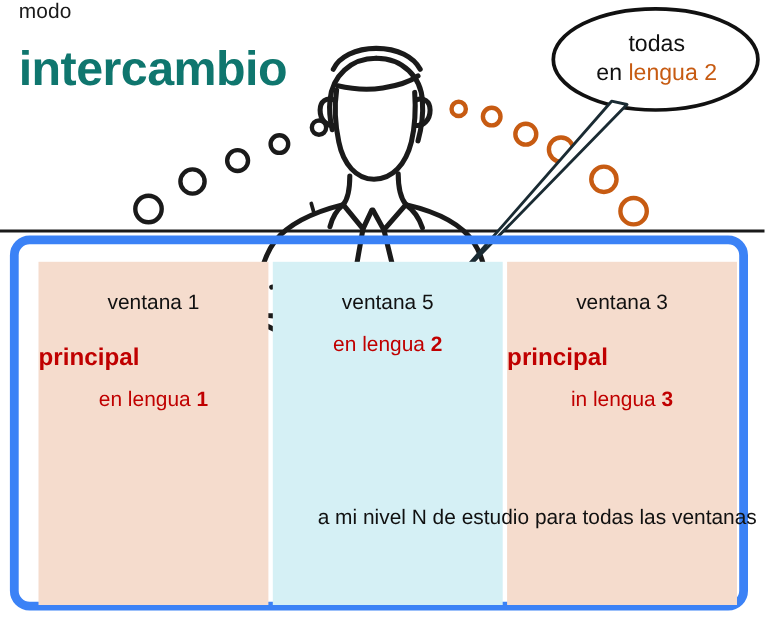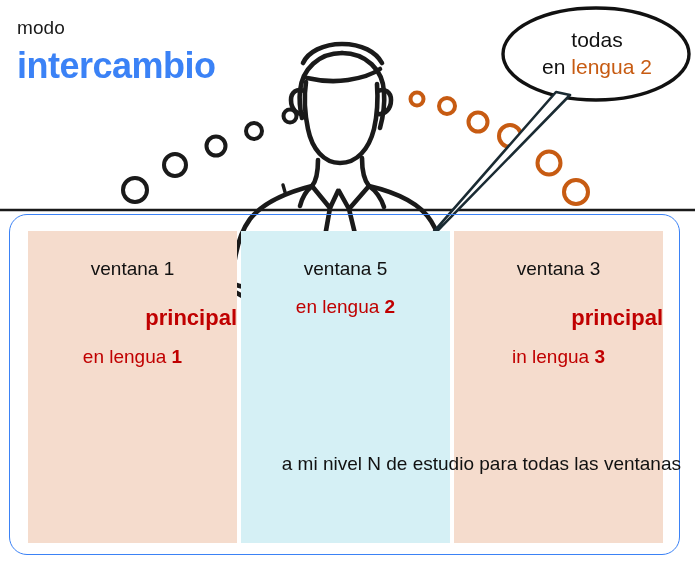--- a/index.html
+++ b/index.html
@@ -13,36 +13,36 @@
     position: relative;
     overflow: hidden;
     font-family: "Liberation Sans", sans-serif;
     color: #000000;
   }
 
   
   #header-block {
     position: absolute;
     left: 17px;
-    top: 17px;
+    top: 0;
     z-index: 5;
   }
   #mode-label {
     font-size: 19px;
     line-height: 22px;
     color: #1a1a1a;
     letter-spacing: 0.1px;
   }
   #mode-title {
-    font-size: 36px;
+    font-size: 44px;
     line-height: 50px;
     font-weight: bold;
-    color: #3b82f6;
+    color: #0f766e;
     letter-spacing: -0.5px;
-    margin-top: 2px;
+    margin-top: 16px;
   }
 
   
   #illustration {
     position: absolute;
     left: 0;
     top: 0;
     width: 695px;
     height: 571px;
     z-index: 2;
@@ -64,21 +64,21 @@
   .clr-orange { color: #C75B12; text-align: right; }
   .clr-black  { color: #111111; }
 
   
   #windows-panel {
     position: absolute;
     left: 9px;
     top: 214px;
     width: 671px;
     height: 341px;
-    border: 1px solid #3b82f6;
+    border: 8px solid #3b82f6;
     border-radius: 18px;
     background: transparent;
     box-sizing: border-box;
     z-index: 3;
   }
 
   #columns-row {
     position: absolute;
     left: 18px;
     top: 16px;
@@ -98,21 +98,21 @@
 
   .col-title {
     font-size: 19px;
     line-height: 24px;
     text-align: center;
     color: #111111;
   }
   .col-main {
     font-size: 22px;
     line-height: 26px;
-    text-align: right;
+    text-align: left;
     font-weight: bold;
     color: #C00000;
     margin-top: 24px;
   }
   .col-sub {
     font-size: 19px;
     line-height: 24px;
     text-align: center;
     color: #C00000;
     margin-top: 14px;

